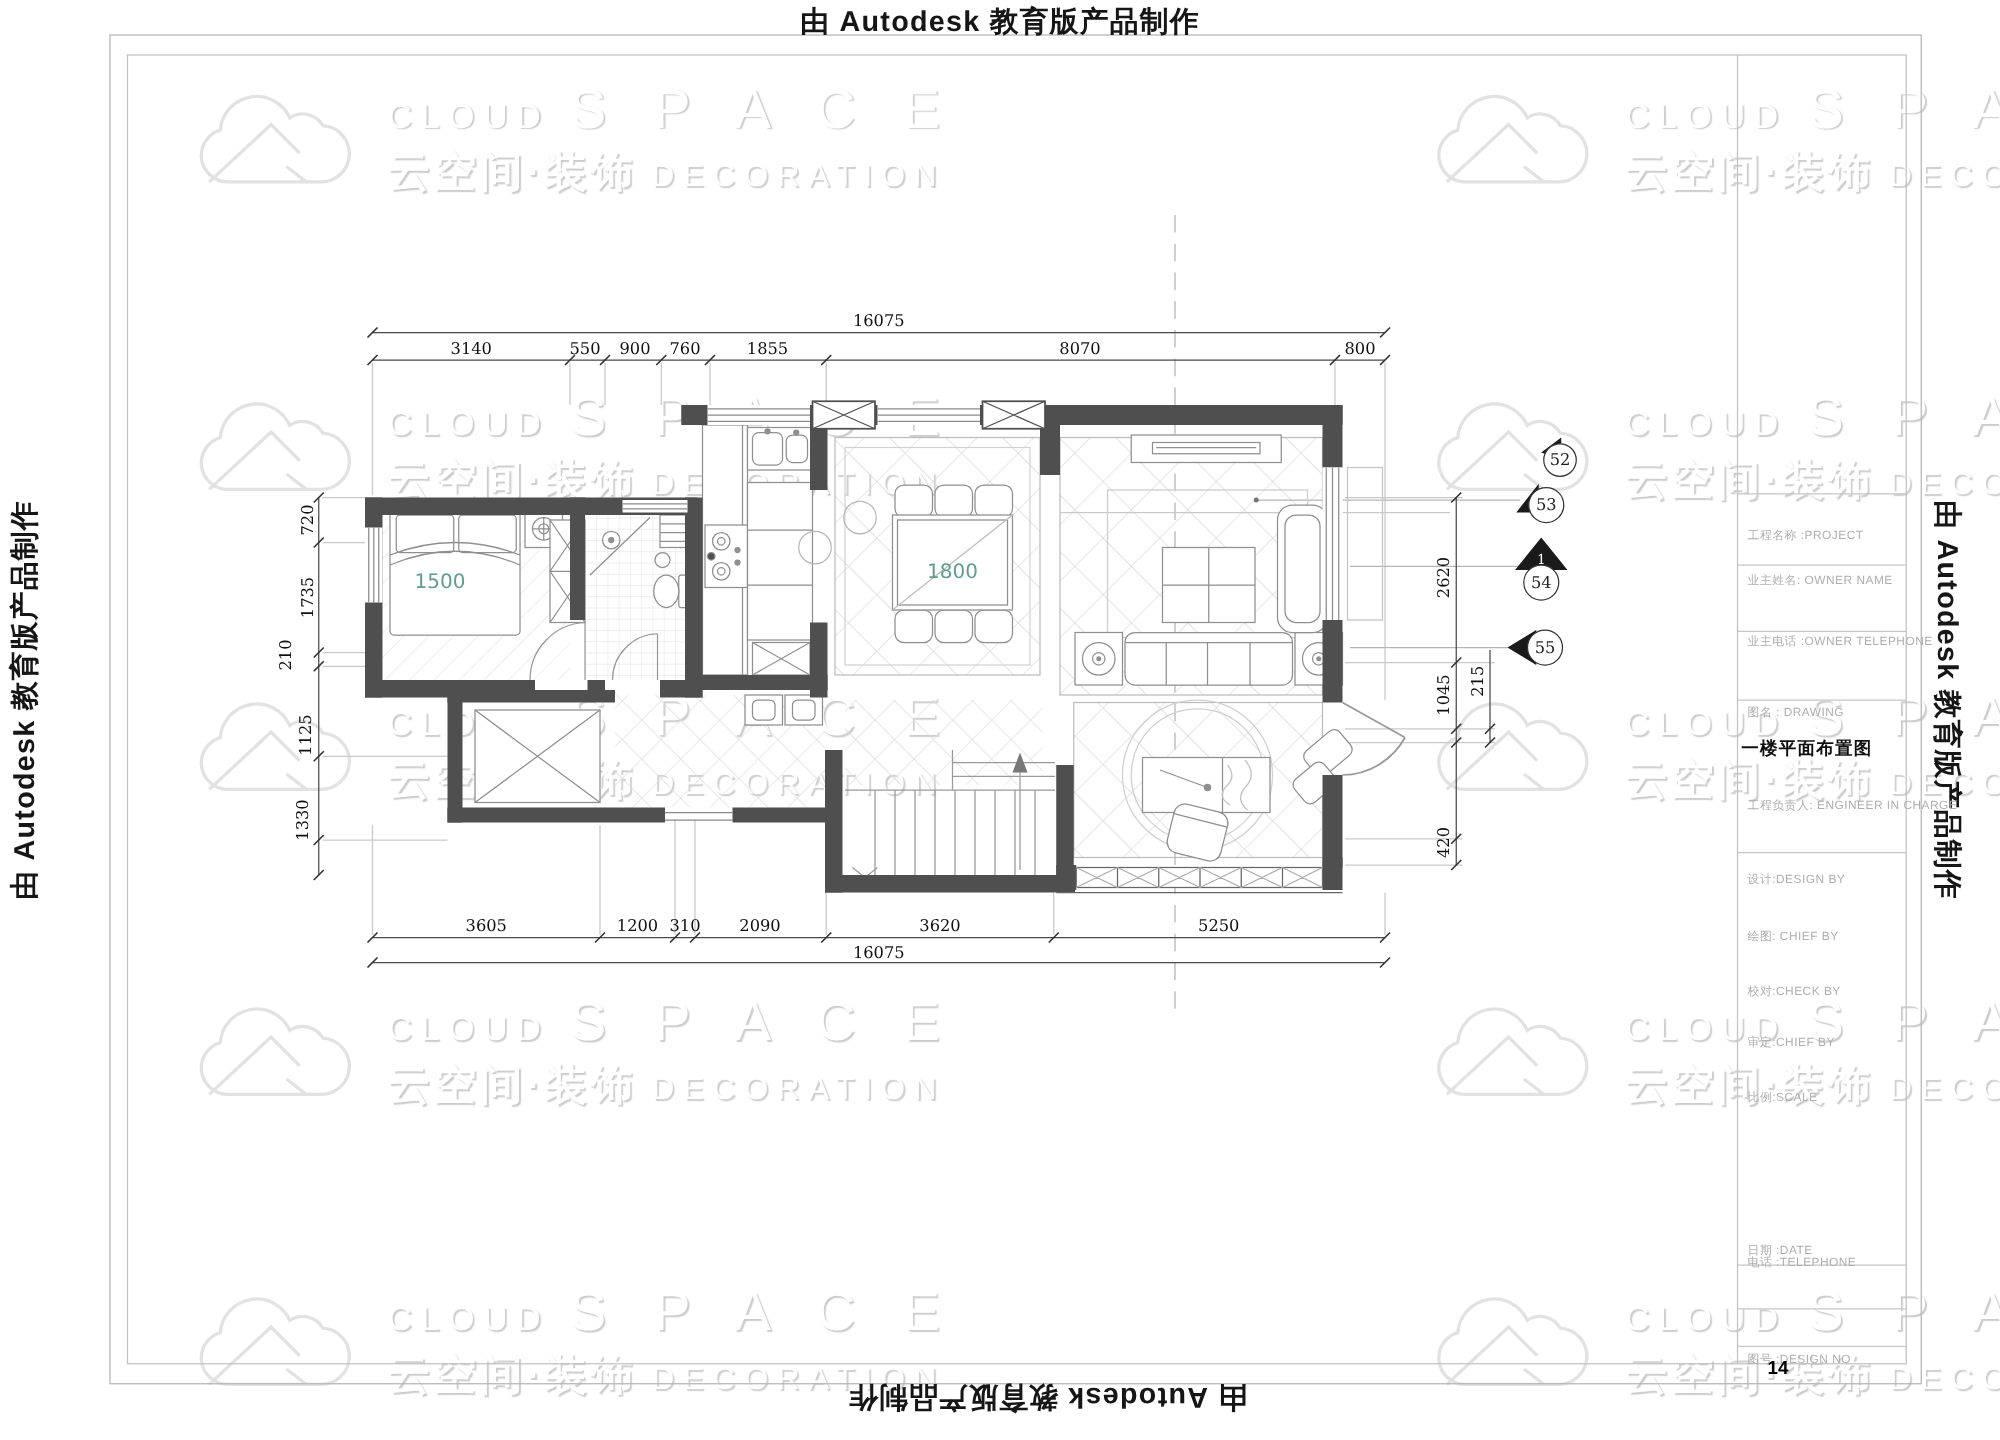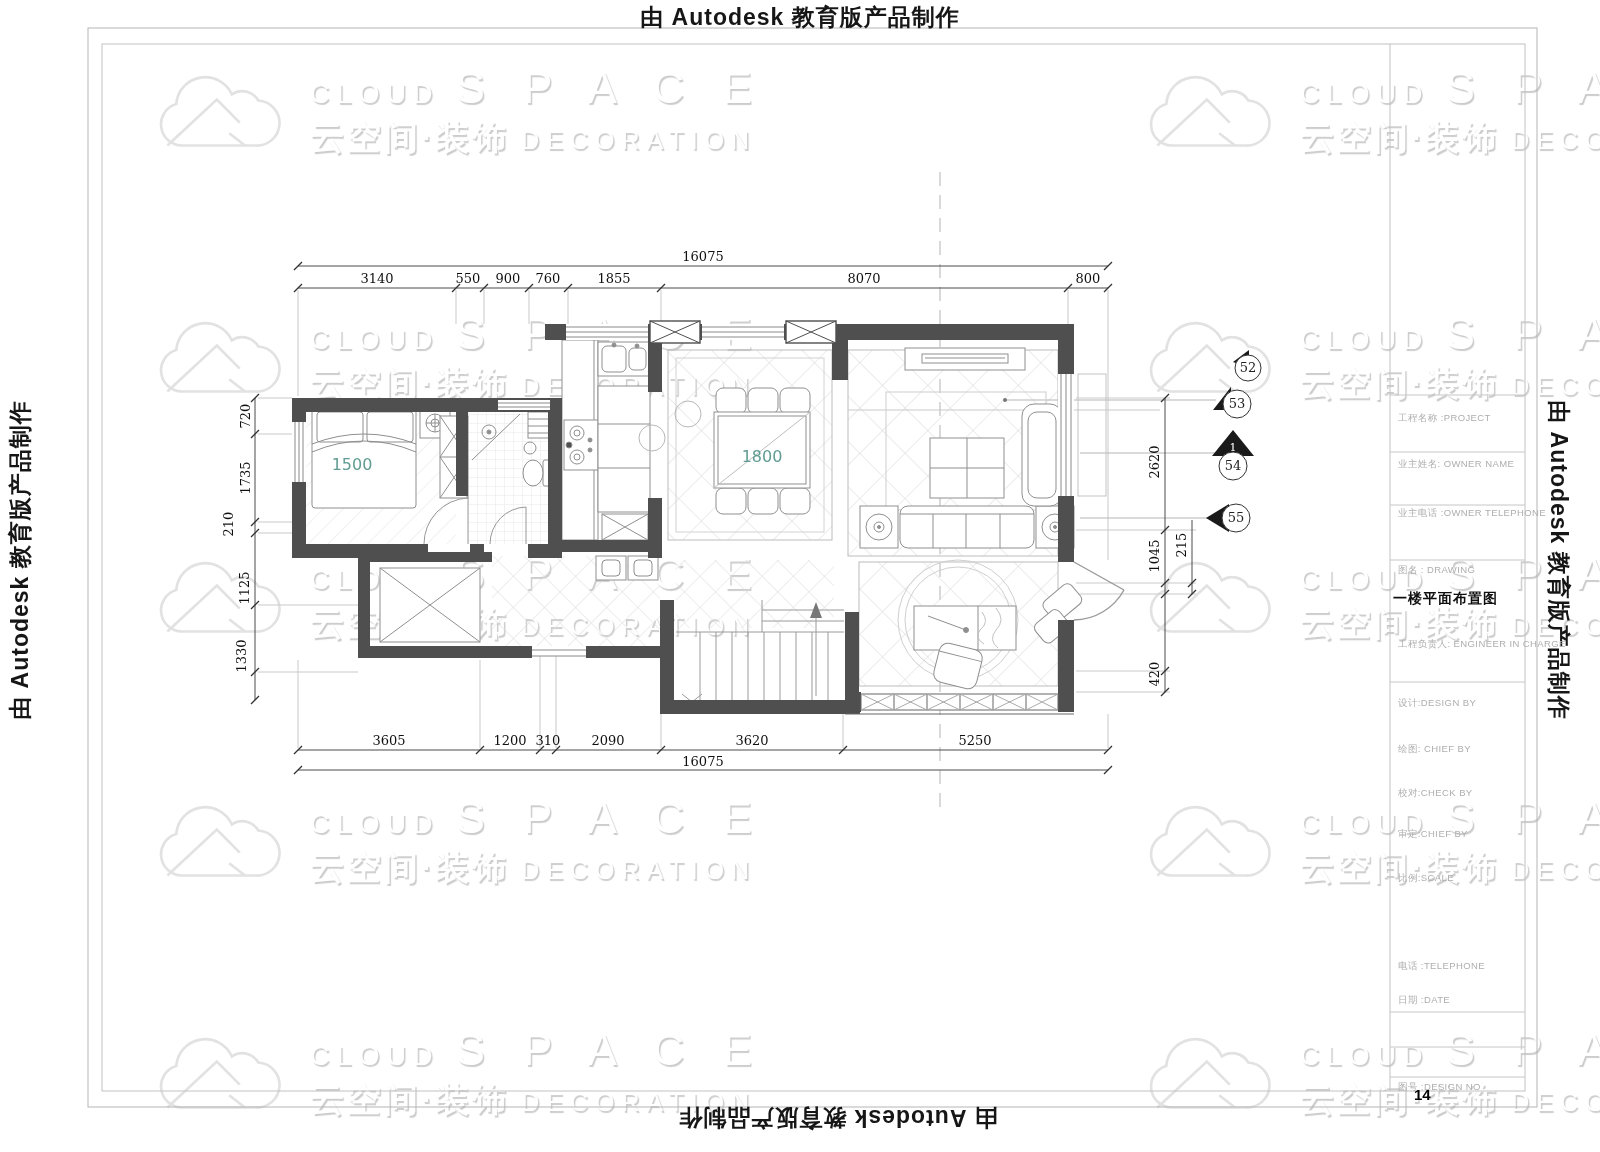--- a/index.html
+++ b/index.html
@@ -475,29 +475,29 @@
         <text x="1236" y="522" fill="#222">55</text>
       </g>
     </g>
   </svg>
 
   <div class="banner banner-top">由 Autodesk 教育版产品制作</div>
   <div class="banner banner-bottom">由 Autodesk 教育版产品制作</div>
   <div class="banner banner-left">由 Autodesk 教育版产品制作</div>
   <div class="banner banner-right">由 Autodesk 教育版产品制作</div>
 
-  <div class="tb" style="top:412px">工程名称 :PROJECT</div>
+  <div class="tb" style="top:422px">工程名称 :PROJECT</div>
   <div class="tb" style="top:458px">业主姓名: OWNER NAME</div>
   <div class="tb" style="top:507px">业主电话 :OWNER TELEPHONE</div>
   <div class="tb" style="top:564px">图名 : DRAWING</div>
   <div class="tb-title">一楼平面布置图</div>
   <div class="tb" style="top:638px">工程负责人: ENGINEER IN CHARGE</div>
   <div class="tb" style="top:697px">设计:DESIGN BY</div>
   <div class="tb" style="top:743px">绘图: CHIEF BY</div>
   <div class="tb" style="top:787px">校对:CHECK BY</div>
   <div class="tb" style="top:828px">审定:CHIEF BY</div>
   <div class="tb" style="top:872px">比例:SCALE</div>
-  <div class="tb" style="top:960px">电话 :TELEPHONE</div>
+  <div class="tb" style="top:1004px">电话 :TELEPHONE</div>
   <div class="tb" style="top:994px">日期 :DATE</div>
   <div class="tb" style="top:1081px">图号 :DESIGN NO</div>
   <div class="tb-num">14</div>
 
 </div>
 
 </body></html>

